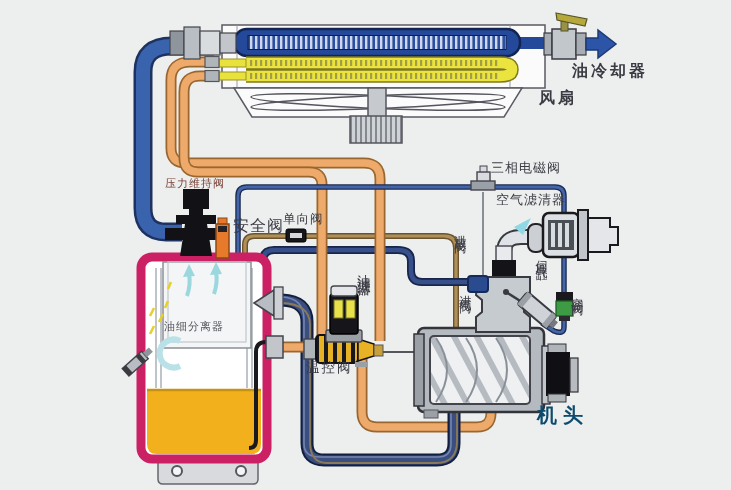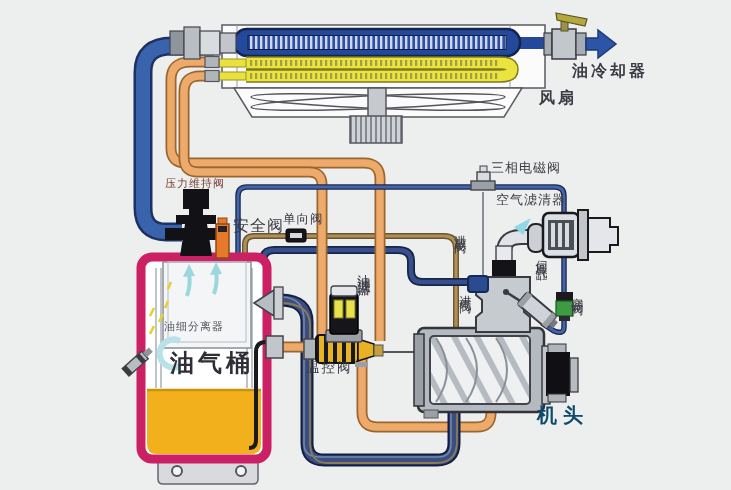--- a/index.html
+++ b/index.html
@@ -312,17 +312,16 @@
 <div class="lbl lbl-air-filter">空气滤清器</div>
 <div class="lbl lbl-pressure">压力维持阀</div>
 <div class="lbl lbl-safety">安全阀</div>
 <div class="lbl lbl-check">单向阀</div>
 <div class="lbl v lbl-oil-filter">油过滤器</div>
 <div class="lbl v lbl-blowoff">泄放阀</div>
 <div class="lbl v lbl-intake">进气阀</div>
 <div class="lbl v lbl-servo">伺服气缸</div>
 <div class="lbl v lbl-capacity">容调阀</div>
 <div class="lbl lbl-separator">油细分离器</div>
-<div class="lbl lbl-tank">油气桶</div>
 <div class="lbl lbl-thermo">温控阀</div>
 <div class="lbl lbl-airend">机头</div>
 
 </div>
 
 </body></html>

